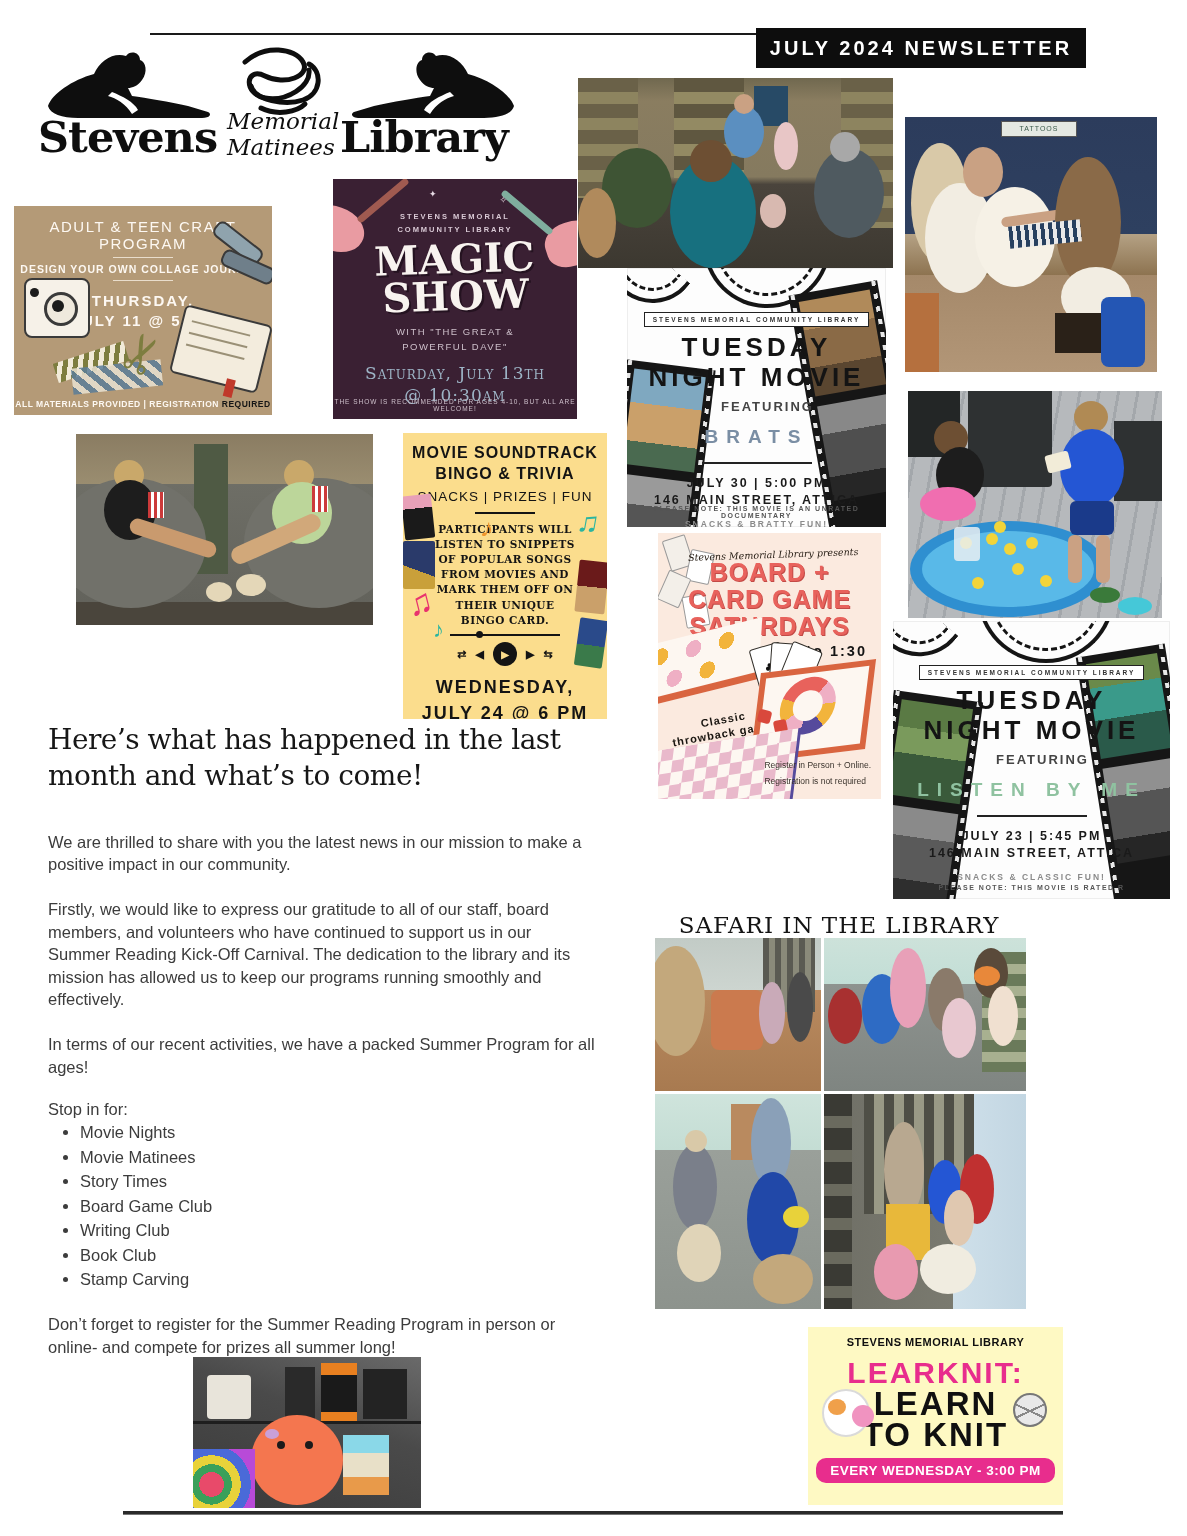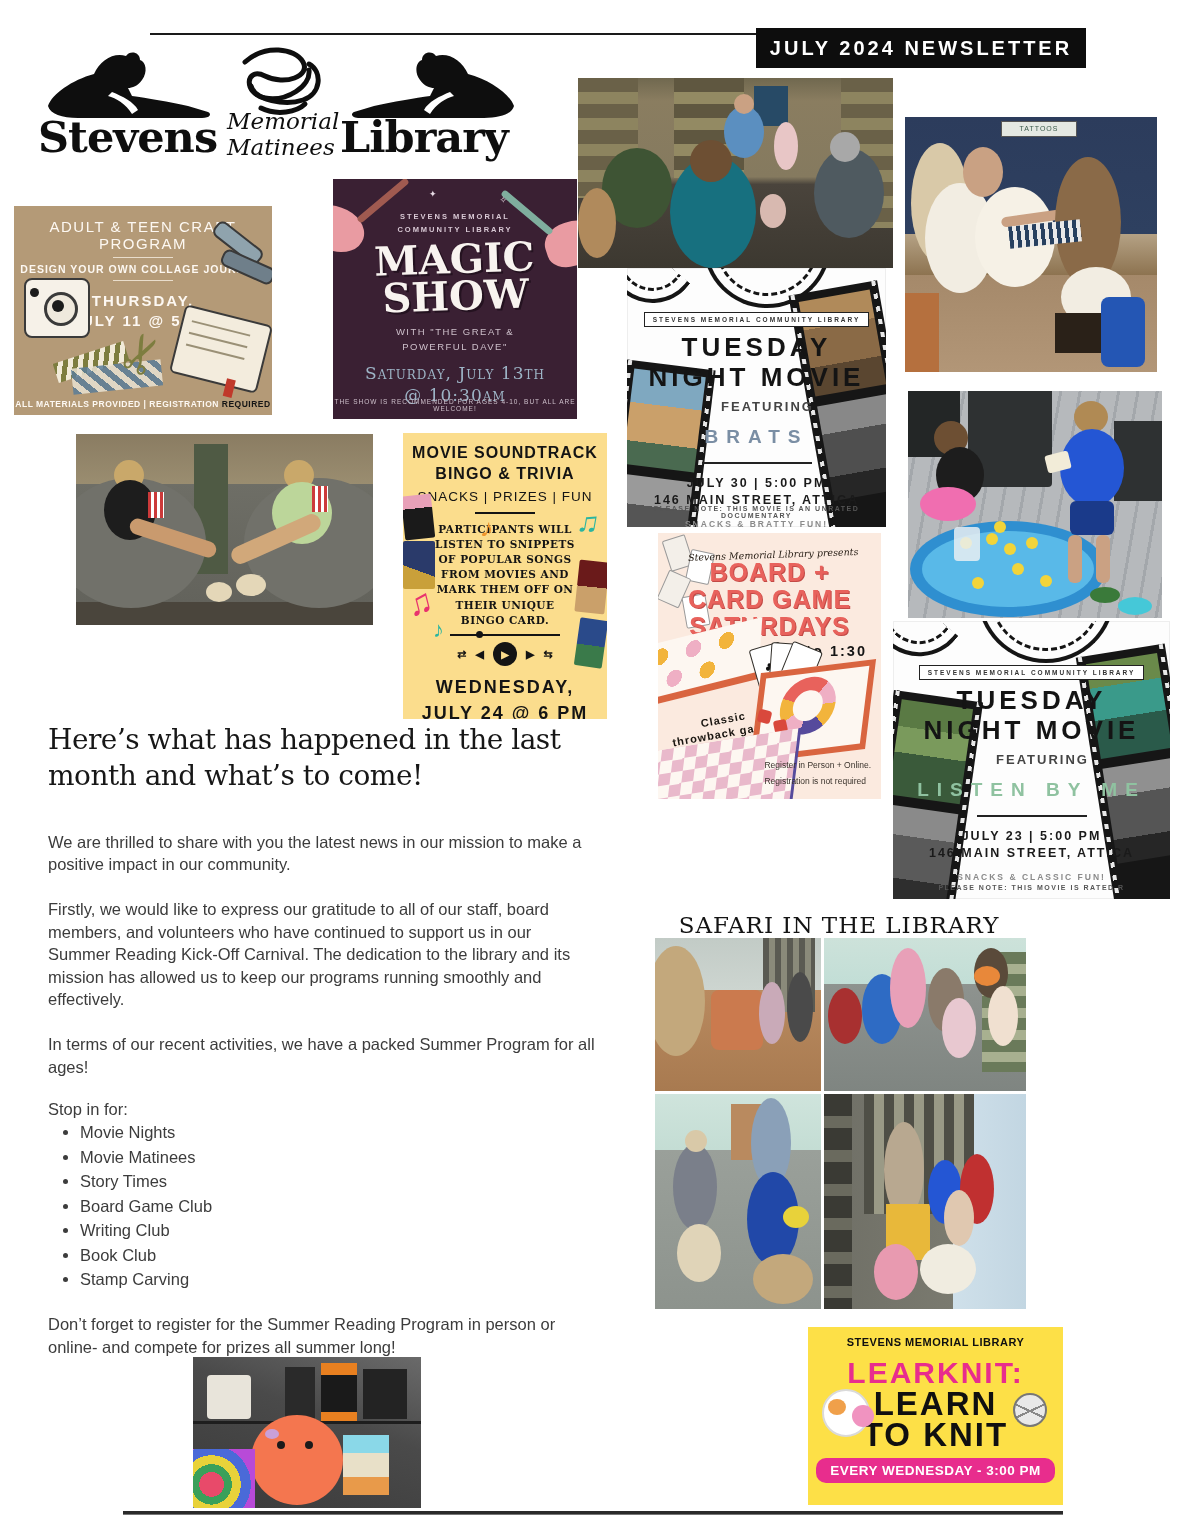--- a/index.html
+++ b/index.html
@@ -137,21 +137,21 @@
             background:conic-gradient(#e8625c 0 40deg,#efafc4 40deg 90deg,#f2b43c 90deg 140deg,
             #564a9c 140deg 190deg,#efafc4 190deg 240deg,#f2b43c 240deg 290deg,#e8625c 290deg 360deg);}
   .spinner:after{content:"";position:absolute;left:13px;top:13px;width:30px;height:30px;border-radius:50%;background:#fdf7f1;}
   .die{position:absolute;width:13px;height:13px;background:#d9483c;border-radius:3px;}
   .cardfan{position:absolute;left:96px;top:110px;width:60px;height:46px;}
   .pcard{position:absolute;width:30px;height:42px;background:#fff;border:1.5px solid #33302b;border-radius:3px;
          font-size:15px;text-align:center;line-height:42px;color:#111;}
   .scatcard{position:absolute;width:22px;height:30px;background:#f3efe9;border:1px solid #999;border-radius:2px;}
 
   
-  .knit{left:808px;top:1327px;width:255px;height:178px;background:#fde047;overflow:hidden;color:#101010;}
+  .knit{left:808px;top:1327px;width:255px;height:178px;background:#fef9c3;overflow:hidden;color:#101010;}
   .knit-org{margin-top:9px;font-size:11px;font-weight:800;letter-spacing:.5px;}
   .knit-pink{font-size:30px;font-weight:800;letter-spacing:2px;color:#e82d8d;line-height:1;margin-top:10px;}
   .knit-black{font-size:33px;font-weight:800;letter-spacing:2px;line-height:.95;}
   .knit-pill{display:inline-block;margin-top:7px;background:#e82d8d;color:#fff;font-weight:800;
              font-size:13.5px;letter-spacing:.5px;padding:5px 14px;border-radius:10px;}
   .knit-cat{left:14px;top:62px;width:44px;height:44px;background:#fff;border-radius:50%;border:2px solid #dadada;}
   .knit-cat i{position:absolute;left:4px;top:8px;width:18px;height:16px;background:#f0a04a;border-radius:50%;}
   .knit-cat u{position:absolute;right:-6px;top:14px;width:22px;height:22px;background:#f093c0;border-radius:50%;}
   .knit-yarn{right:16px;top:66px;width:30px;height:30px;border-radius:50%;background:#e9e9e9;
              border:2px solid #777;
@@ -450,21 +450,21 @@
     </div>
     <div class="movie-inner">
       <div><span class="movie-org">STEVENS MEMORIAL COMMUNITY LIBRARY</span></div>
       <div class="movie-title">
         <div>TUESDAY</div>
         <div>NIGHT MOVIE</div>
       </div>
       <div class="movie-feat">FEATURING</div>
       <div class="movie-name" style="color:#8fc2a0;">LISTEN BY ME</div>
       <div class="movie-hr"></div>
-      <div class="movie-when">JULY 23 | 5:00 PM</div>
+      <div class="movie-when">JULY 23 | 5:45 PM</div>
       <div class="movie-where">146 MAIN STREET, ATTICA</div>
       <div class="movie-tag">SNACKS &amp; CLASSIC FUN!</div>
       <div class="movie-note">PLEASE NOTE: THIS MOVIE IS RATED R</div>
     </div>
   </div>
 
   <div class="abs safari-head">SAFARI IN THE LIBRARY</div>
 
   <div class="abs article">
     <div class="a-head">

